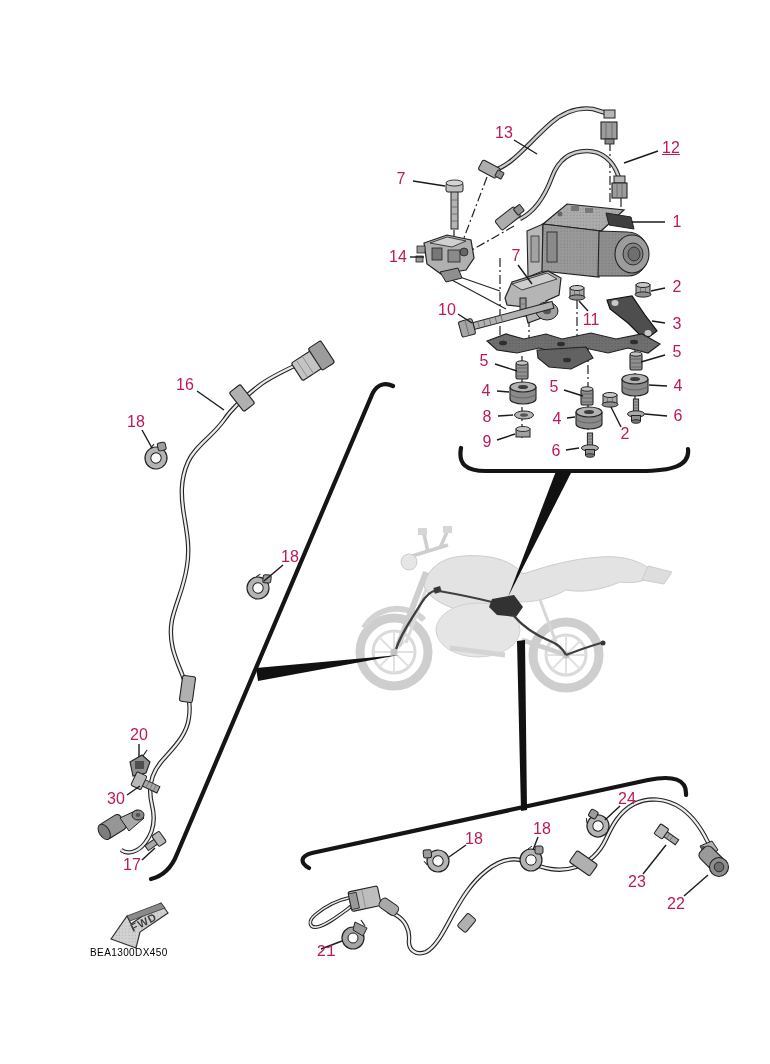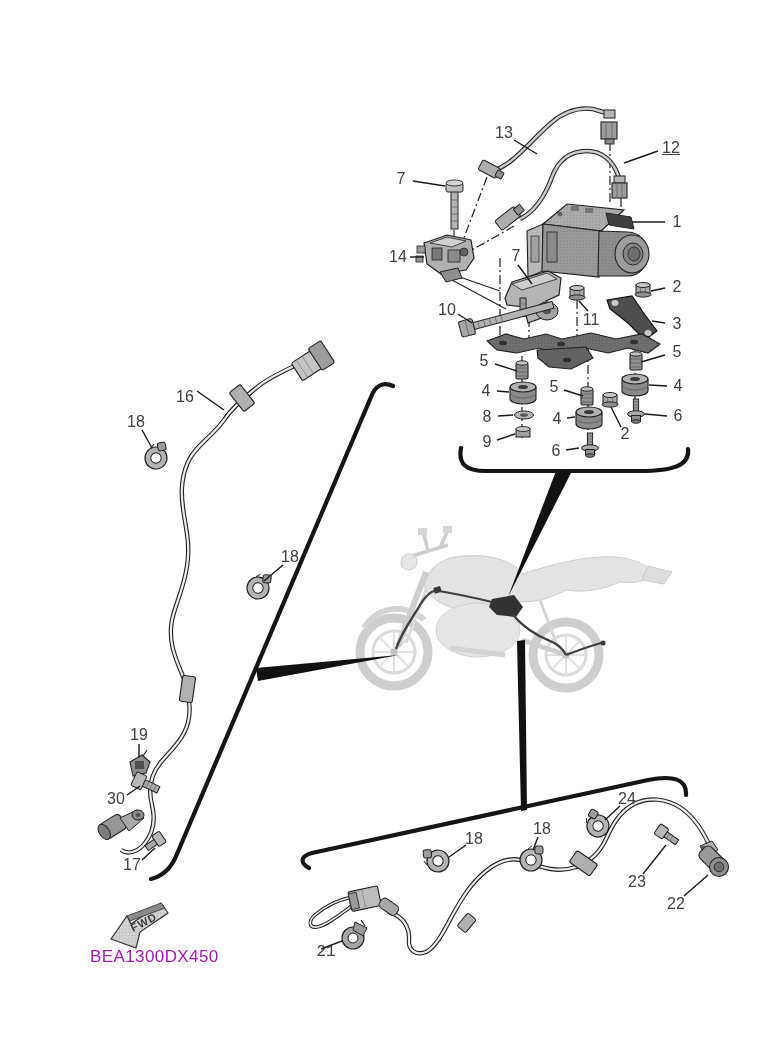--- a/index.html
+++ b/index.html
@@ -1,23 +1,23 @@
 <!DOCTYPE html>
 <html><head>
 <meta charset="utf-8">
 <style>
   html,body{margin:0;padding:0;background:#fff;}
   #page{position:relative;width:770px;height:1064px;background:#ffffff;overflow:hidden;
         font-family:"Liberation Sans",sans-serif;}
   #art{position:absolute;left:0;top:0;}
   .callout{position:absolute;transform:translate(-50%,-50%);
-           font:16px "Liberation Sans",sans-serif;color:#404040;white-space:nowrap;}
+           font:16px "Liberation Sans",sans-serif;color:#be185d;white-space:nowrap;}
   #callout-leaders line{stroke:#1a1a1a;stroke-width:1.4;}
-  #part-code{position:absolute;left:90px;top:947px;font-size:17px;letter-spacing:.4px;
-             color:#a21caf;font-family:"Liberation Sans",sans-serif;}
+  #part-code{position:absolute;left:90px;top:947px;font-size:10px;letter-spacing:.4px;
+             color:#000000;font-family:"Liberation Sans",sans-serif;}
 </style>
 </head>
 <body>
 
 <div id="page">
 
 <svg id="art" width="770" height="1064" viewBox="0 0 770 1064">
   <defs>
     <pattern id="ht" width="3.2" height="3.2" patternUnits="userSpaceOnUse">
       <circle cx="1" cy="1" r="0.55" fill="#000" opacity="0.20"></circle>
@@ -398,24 +398,24 @@
       <div class="callout" style="left: 677px; top: 352px;">5</div>
       <div class="callout" style="left: 678px; top: 386px;">4</div>
       <div class="callout" style="left: 554px; top: 387px;">5</div>
       <div class="callout" style="left: 486px; top: 391px;">4</div>
       <div class="callout" style="left: 487px; top: 417px;">8</div>
       <div class="callout" style="left: 678px; top: 416px;">6</div>
       <div class="callout" style="left: 557px; top: 419px;">4</div>
       <div class="callout" style="left: 625px; top: 434px;">2</div>
       <div class="callout" style="left: 487px; top: 442px;">9</div>
       <div class="callout" style="left: 556px; top: 451px;">6</div>
-      <div class="callout" style="left: 185px; top: 397px;">16</div>
+      <div class="callout" style="left: 185px; top: 385px;">16</div>
       <div class="callout" style="left: 136px; top: 422px;">18</div>
       <div class="callout" style="left: 290px; top: 557px;">18</div>
-      <div class="callout" style="left: 139px; top: 735px;">19</div>
+      <div class="callout" style="left: 139px; top: 735px;">20</div>
       <div class="callout" style="left: 116px; top: 799px;">30</div>
       <div class="callout" style="left: 132px; top: 865px;">17</div>
       <div class="callout" style="left: 627px; top: 799px;">24</div>
       <div class="callout" style="left: 542px; top: 829px;">18</div>
       <div class="callout" style="left: 474px; top: 839px;">18</div>
       <div class="callout" style="left: 637px; top: 882px;">23</div>
       <div class="callout" style="left: 676px; top: 904px;">22</div>
       <div class="callout" style="left: 326px; top: 952px; font-family: Liberation Mono, monospace;">21</div>
     </div>
 

